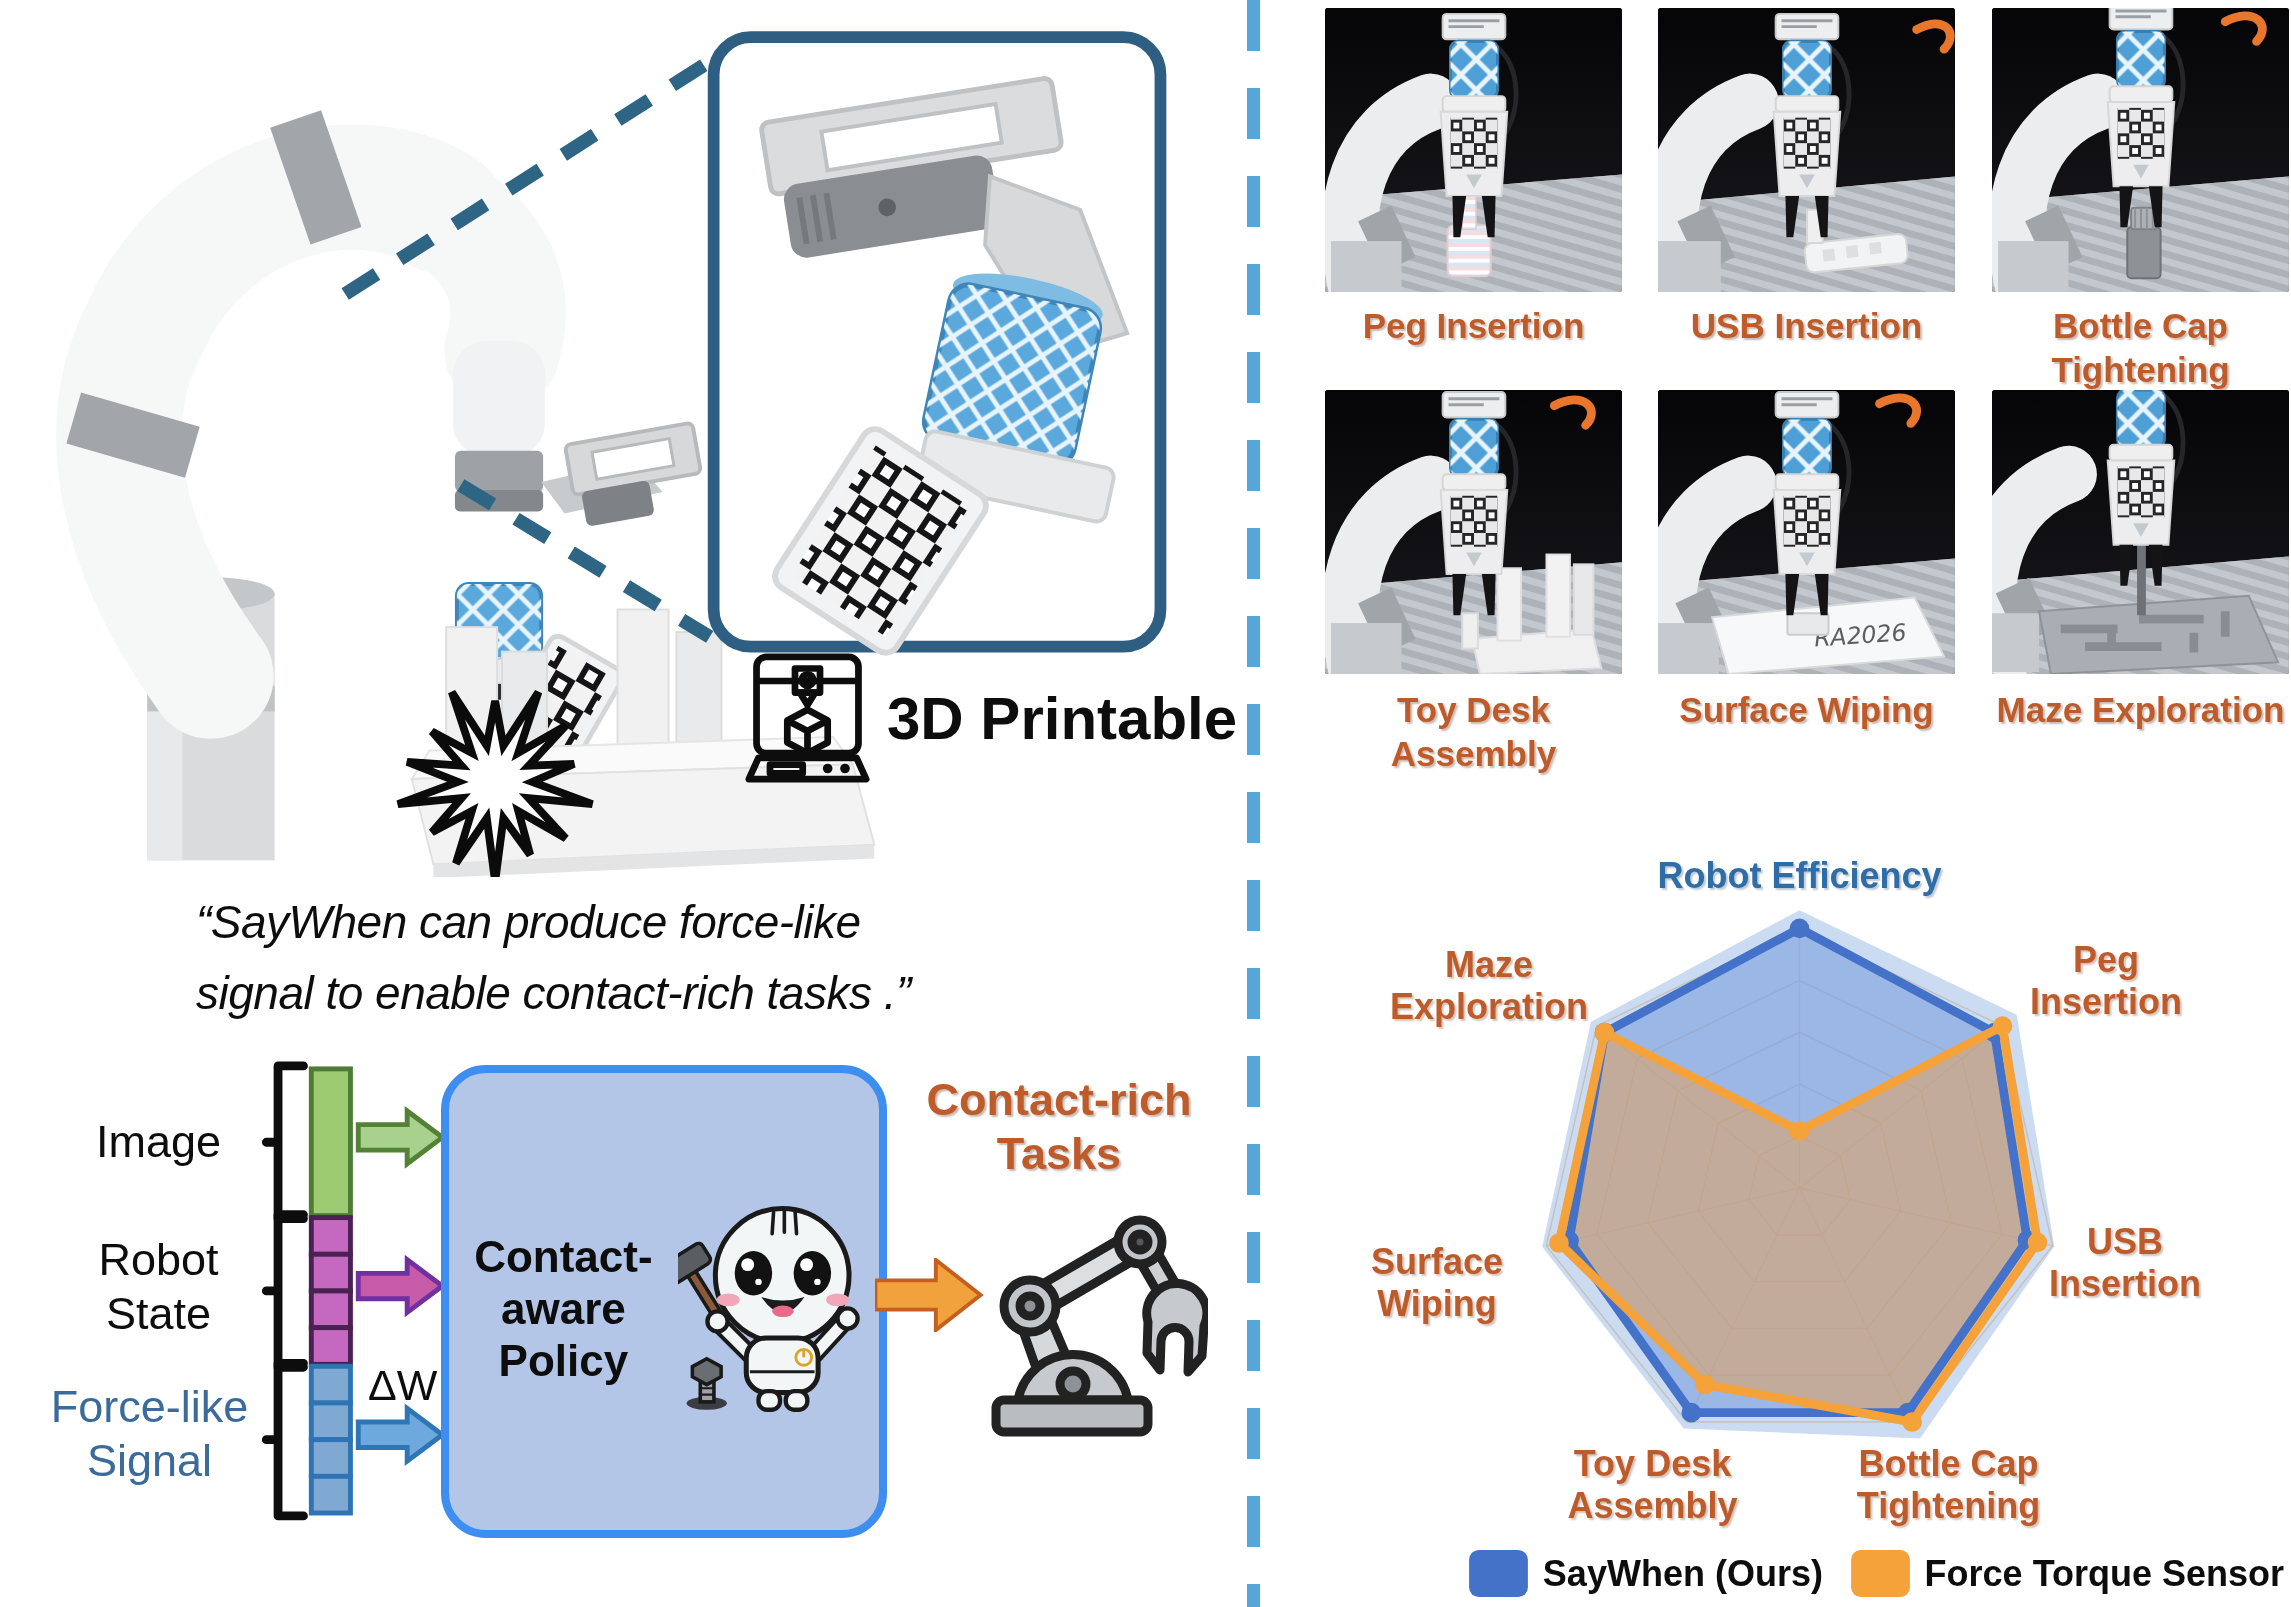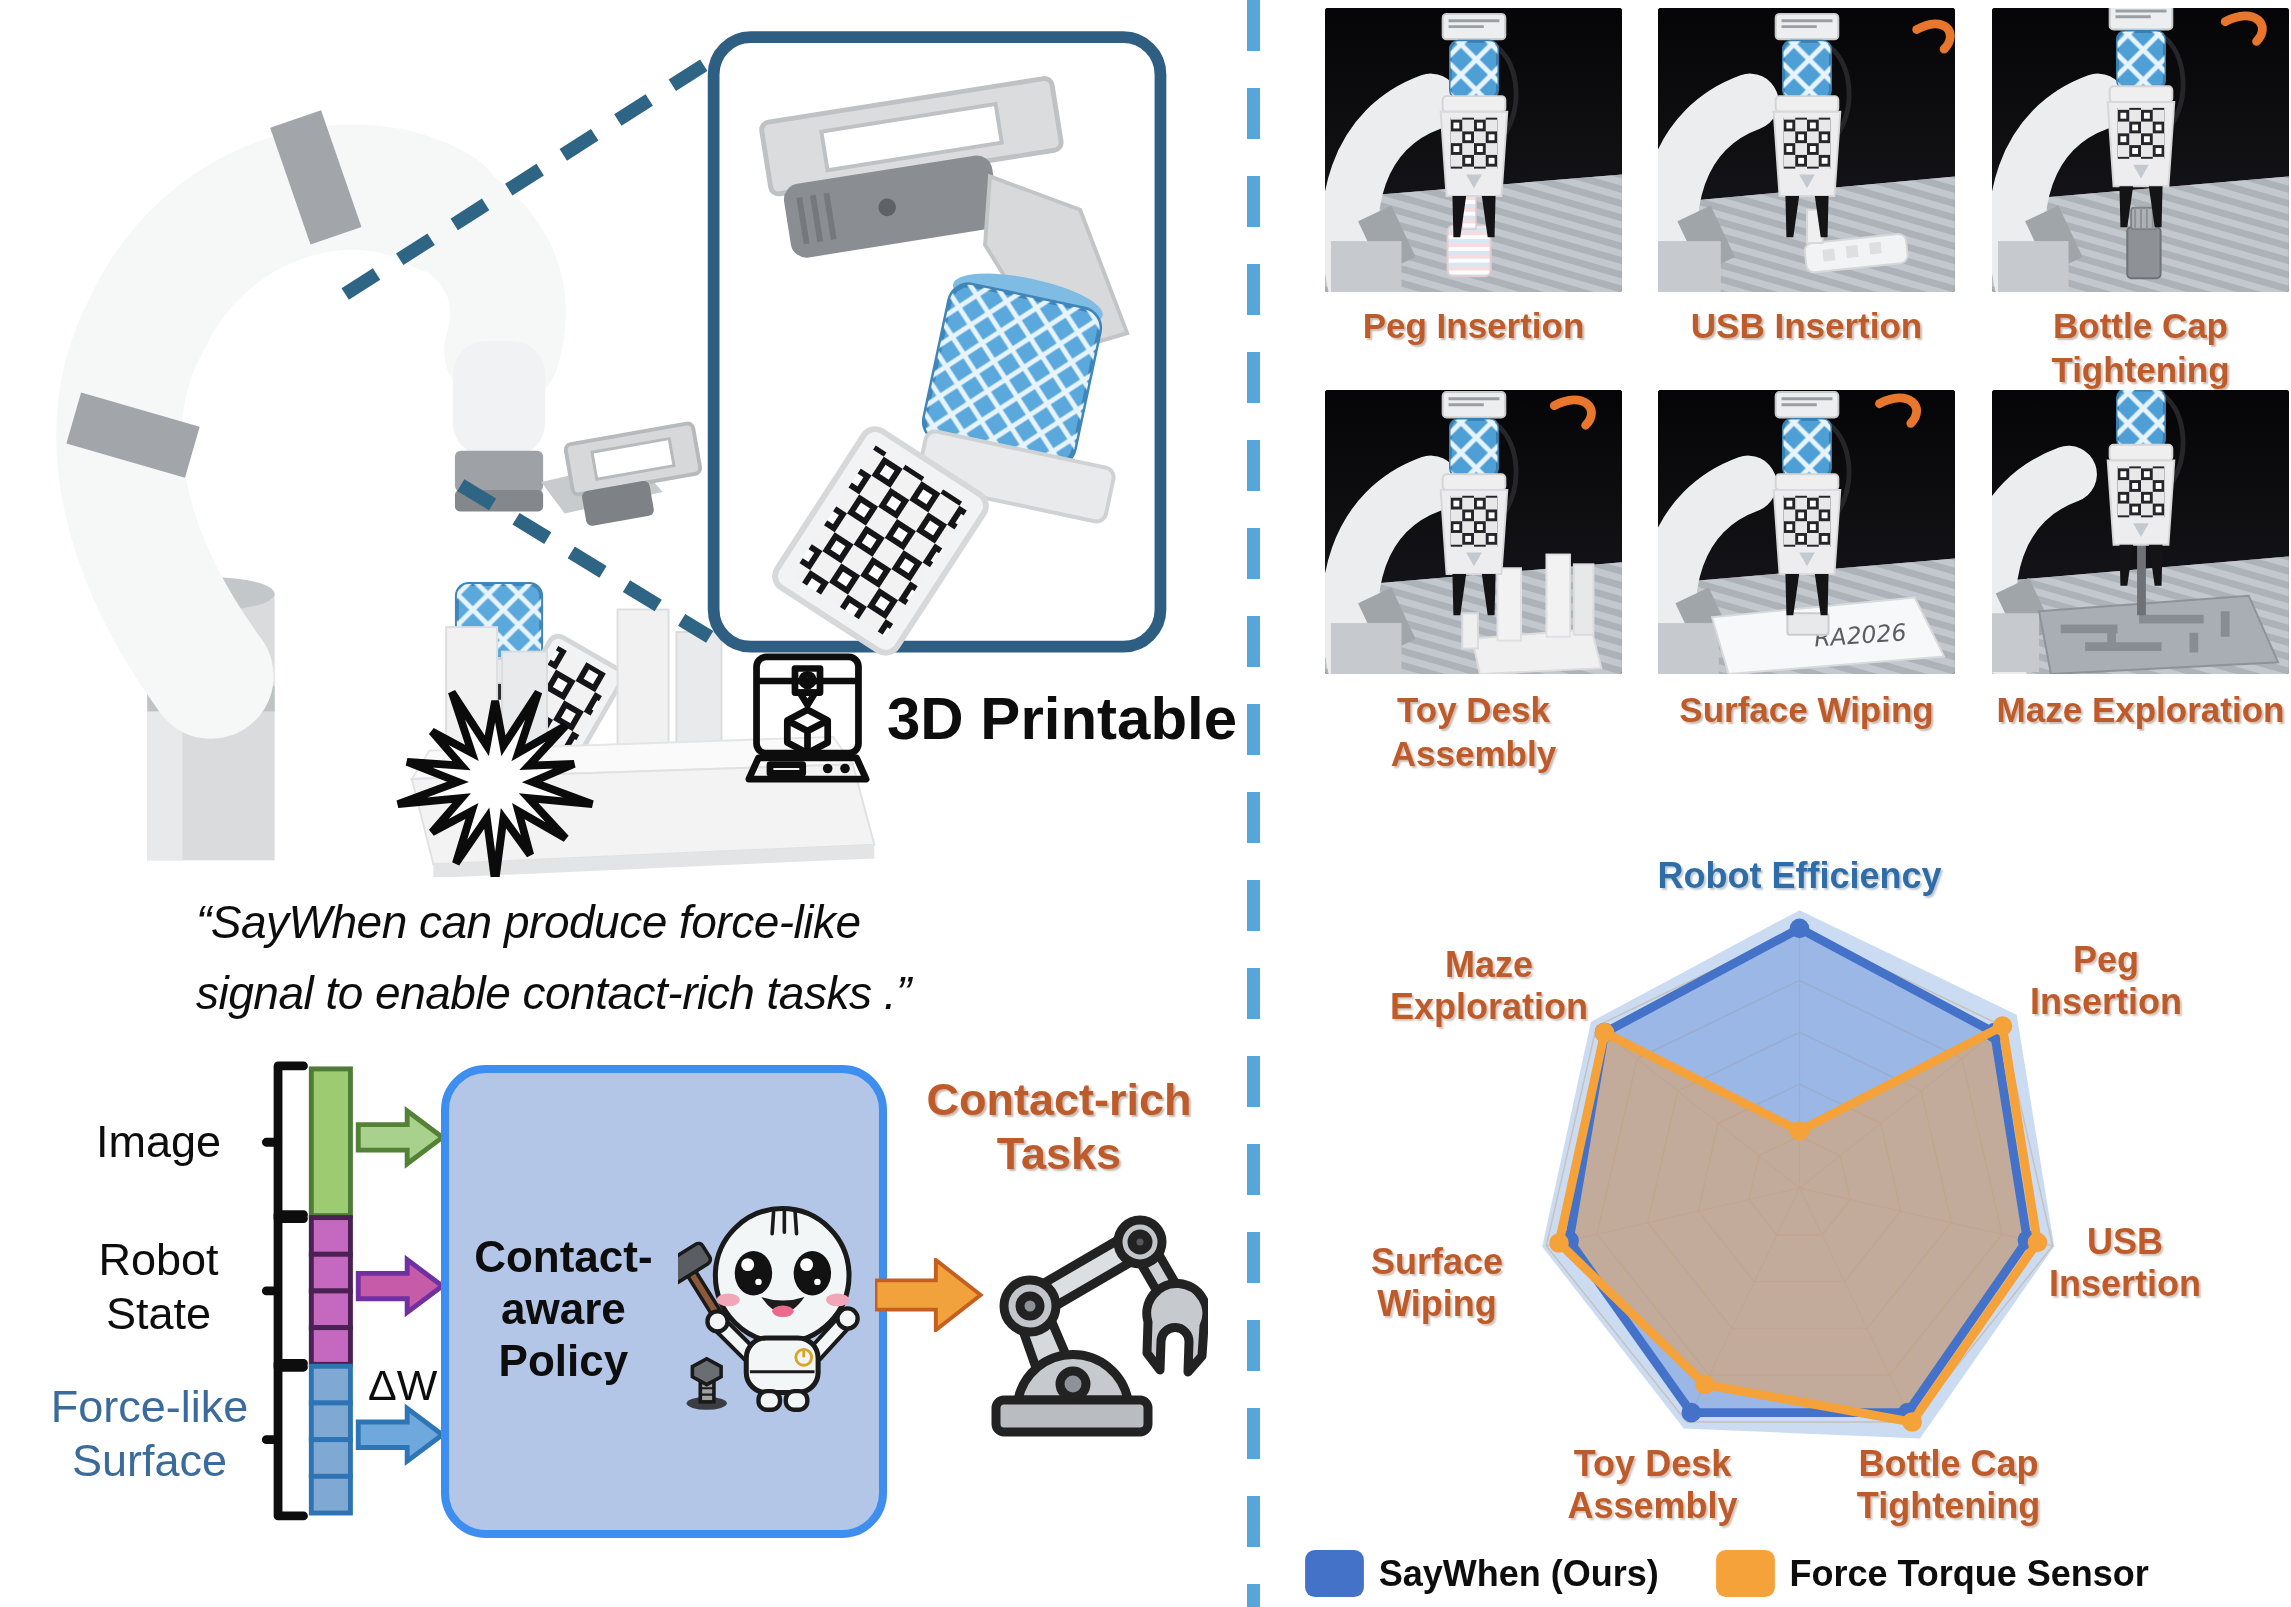--- a/index.html
+++ b/index.html
@@ -26,22 +26,22 @@
   .divider{position:absolute;left:1247px;top:0;width:12.7px;height:1607px;
            background:repeating-linear-gradient(180deg,#58A5D8 0 51px,transparent 51px 88px);}
   
   .photo-card{position:absolute;width:297px;height:284px;border-radius:2.9px;overflow:hidden;background:#0a0a0c;}
   .photo-label{position:absolute;width:297px;text-align:center;font-weight:bold;font-size:35px;
                line-height:1.25;color:#BE5B2B;text-shadow:2px 2px 2px rgba(100,55,25,.35);}
   
   .radar-label{position:absolute;text-align:center;font-weight:bold;font-size:36px;line-height:1.18;
                color:#BE5B2B;text-shadow:2px 2px 2px rgba(100,55,25,.3);}
   .radar-label.blue{color:#2E6DA6;text-shadow:2px 2px 2px rgba(40,70,110,.3);}
-  .legend{position:absolute;left:1304px;top:1549px;width:980px;display:flex;justify-content:flex-start;
-          align-items:center;gap:56px;}
+  .legend{position:absolute;left:1304px;top:1549px;width:980px;display:flex;justify-content:flex-end;
+          align-items:center;gap:27px;}
   .legend-item{display:flex;align-items:center;gap:13.7px;}
   .legend-label{font-size:36px;font-weight:bold;color:#0d0d0d;}
 </style>
 </head>
 <body>
 
 <div class="page">
 
   <svg width="0" height="0" style="position:absolute" aria-hidden="true">
     <defs>
@@ -202,21 +202,21 @@
   </svg>
   <div class="printable-text">3D Printable</div>
 
   <div class="quote">
     <div>“SayWhen can produce force-like</div>
     <div>signal to enable contact-rich tasks .”</div>
   </div>
 
   <div class="pipe-label" id="image-label">Image</div>
   <div class="pipe-label" id="robot-state-label">Robot State</div>
-  <div class="pipe-label" id="force-signal-label">Force-like Surface</div>
+  <div class="pipe-label" id="force-signal-label">Force-like Signal</div>
   <div class="pipe-label" id="delta-w-label">ΔW</div>
 
   <svg class="abs" style="left:235px;top:1054px" width="225" height="470" viewBox="0 0 230 480">
 
     <g fill="none" stroke="#0d0d0d" stroke-width="9" stroke-linecap="round" stroke-linejoin="round">
       <path d="M 70,12 H 44 V 168 H 70 M 44,90 H 32"></path>
       <path d="M 70,164 H 44 V 320 H 70 M 44,242 H 32"></path>
       <path d="M 70,316 H 44 V 472 H 70 M 44,394 H 32"></path>
     </g>
 

